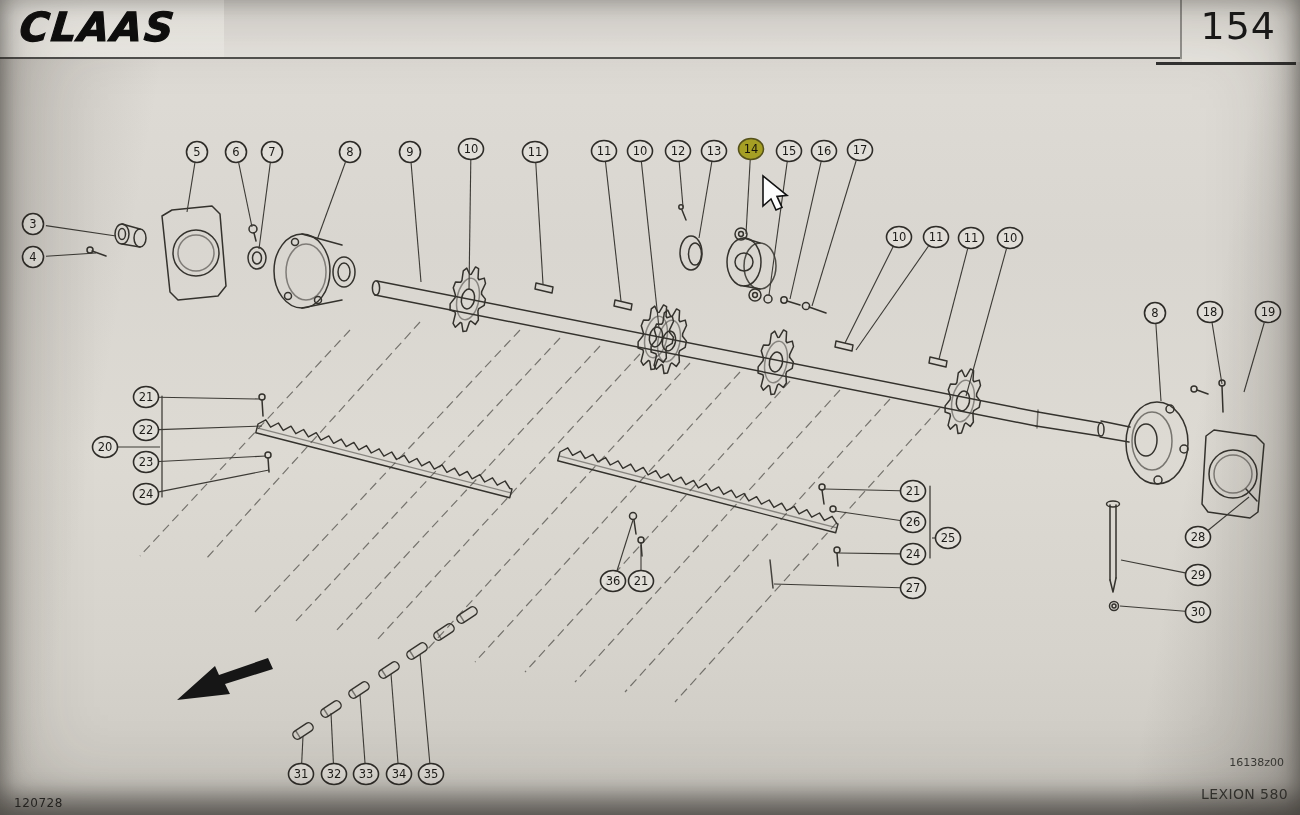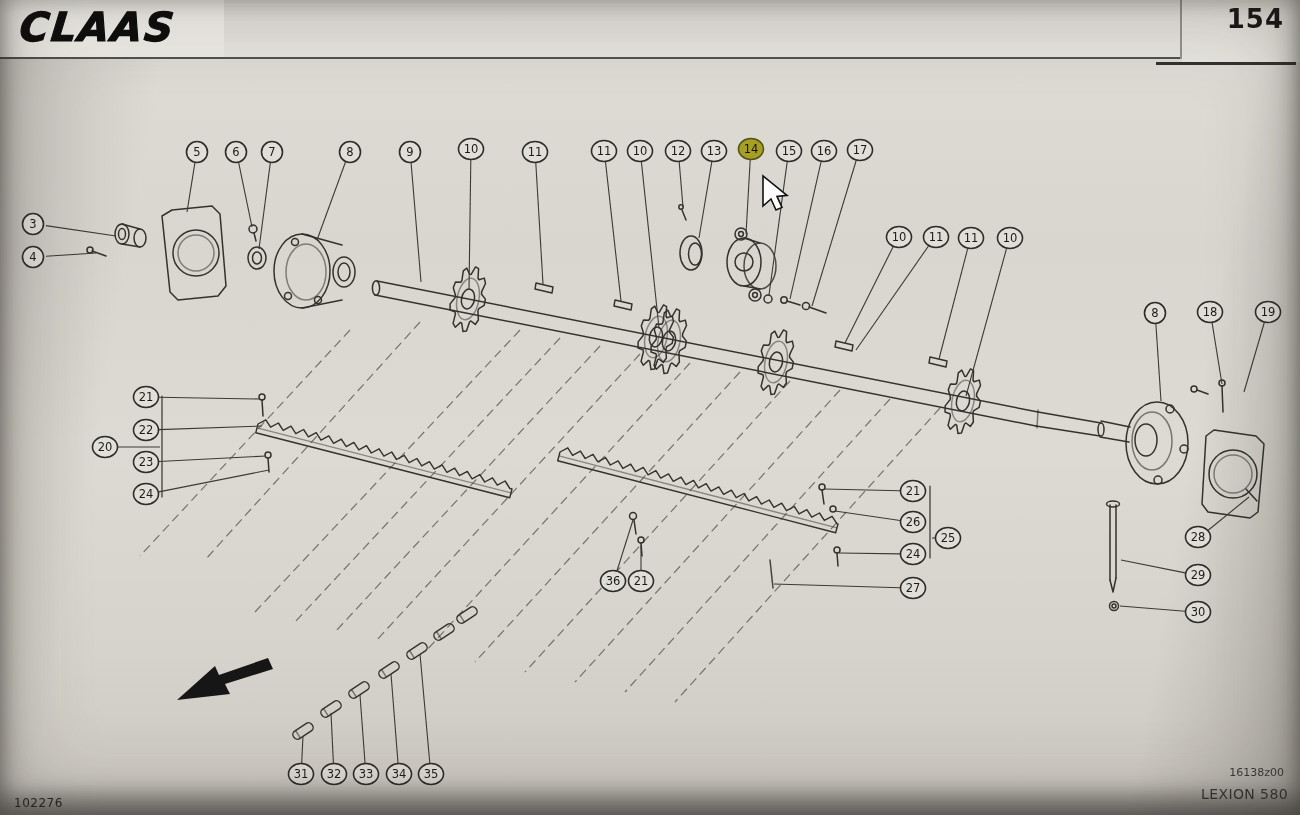--- a/index.html
+++ b/index.html
@@ -12,24 +12,24 @@
   }
   #diagram-svg{position:absolute;left:0;top:0;width:100%;height:100%}
   .header-strip{position:absolute;left:224px;top:0;width:956px;height:57px;background:rgba(242,240,234,.45)}
   .pageno-box{position:absolute;left:1182px;top:0;right:0;height:62px;background:rgba(242,240,234,.5)}
   .logo-box{position:absolute;left:0;top:0;width:224px;height:57px;
     background:linear-gradient(180deg,#f7f5f0,#eceae4);padding:5px 0 0 20px}
   .brand{font-size:40px;font-weight:bold;font-style:italic;letter-spacing:2px;color:#0c0c0c;
     transform:skewX(-6deg);-webkit-text-stroke:1.2px #0c0c0c;line-height:1.1}
   .header-rule{position:absolute;left:0;top:57px;width:1180px;height:2px;background:#3a3a38;opacity:.85}
   .header-vert{position:absolute;left:1180px;top:0;width:2px;height:59px;background:#3a3a38;opacity:.45}
-  .pageno{position:absolute;right:16px;top:4px;font-size:26px;font-weight:bold;color:#171717;letter-spacing:1px}
+  .pageno{position:absolute;right:24px;top:4px;font-size:38px;font-weight:normal;color:#171717;letter-spacing:1px}
   .pageno-rule{position:absolute;right:4px;top:62px;width:140px;height:3px;background:#1f1f1f;opacity:.9}
   .doc-code{position:absolute;left:14px;bottom:5px;font-size:12px;color:#2c2c2a;letter-spacing:.5px}
-  .drawing-ref{position:absolute;right:16px;bottom:36px;font-size:11px;color:#3a3a36}
+  .drawing-ref{position:absolute;right:16px;bottom:46px;font-size:11px;color:#3a3a36}
   .model-name{position:absolute;right:12px;bottom:13px;font-size:14px;color:#3a3a36;letter-spacing:.4px}
   .vignette{position:absolute;inset:0;pointer-events:none;
     box-shadow:inset 0 0 90px rgba(45,40,34,.30), inset 0 -16px 26px rgba(20,18,15,.5), inset 0 8px 14px rgba(70,65,58,.15)}
 </style>
 </head>
 <body>
 
 <div class="screen">
 
   <svg id="diagram-svg" viewBox="0 0 1300 815">
@@ -489,18 +489,18 @@
   <div class="header-strip"></div>
   <div class="pageno-box"></div>
   <div class="logo-box">
     <div class="brand">CLAAS</div>
   </div>
   <div class="header-rule"></div>
   <div class="header-vert"></div>
   <div class="pageno">154</div>
   <div class="pageno-rule"></div>
 
-  <div class="doc-code">102276</div>
+  <div class="doc-code">120728</div>
   <div class="drawing-ref">16138z00</div>
   <div class="model-name">LEXION 580</div>
 
   <div class="vignette"></div>
 </div>
 
 </body></html>

